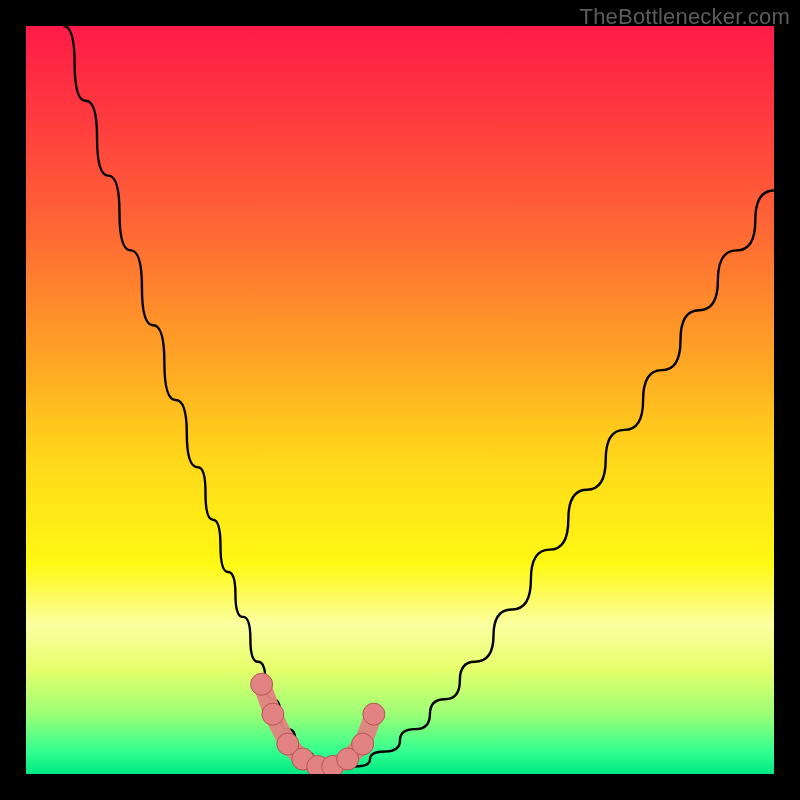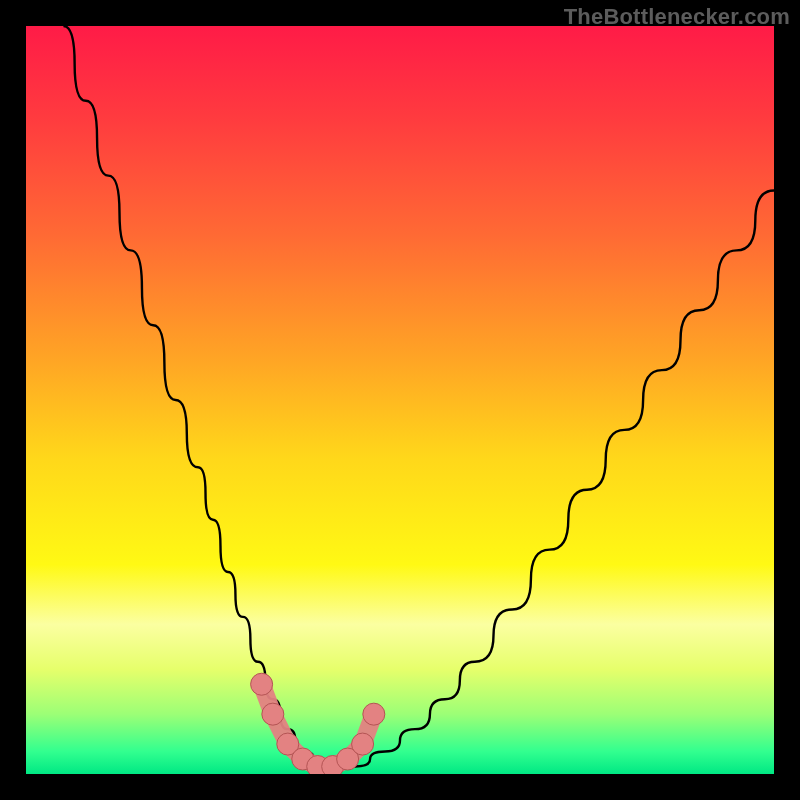--- a/index.html
+++ b/index.html
@@ -32,21 +32,21 @@
   .curve-svg {
     position: absolute;
     inset: 0;
   }
   .watermark {
     position: absolute;
     top: 4px;
     right: 10px;
     font-size: 22px;
     color: #5c5c5c;
-    font-weight: 700;
+    font-weight: 400;
     letter-spacing: 0.2px;
     user-select: none;
   }
 </style>
 </head>
 <body>
 
 <div class="frame">
 
   <div class="plot-area">

